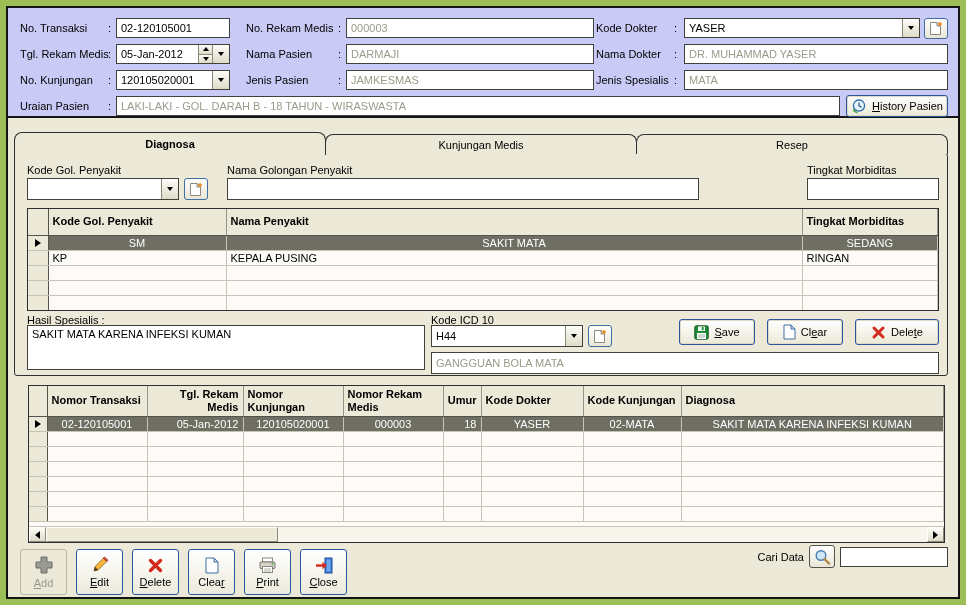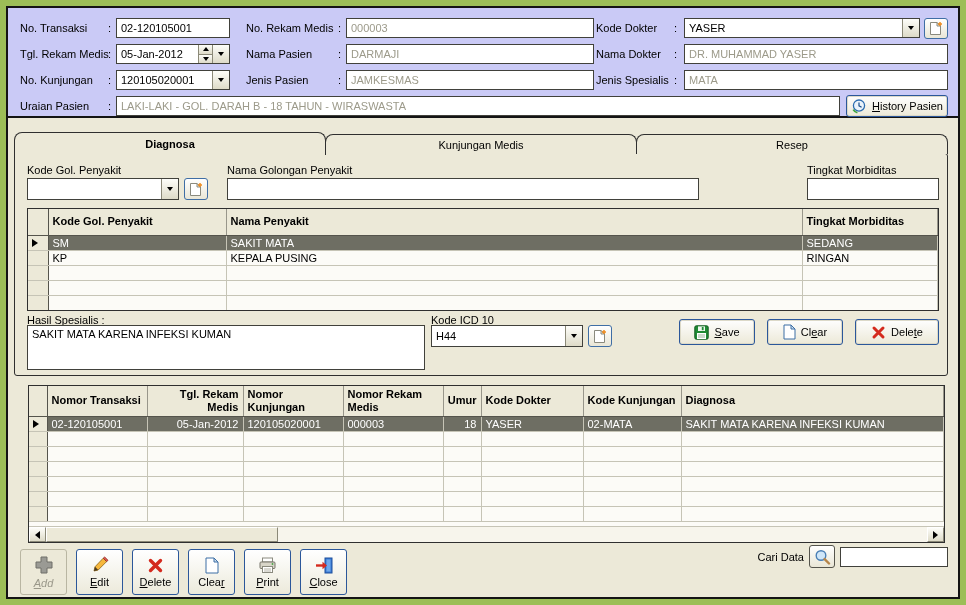--- a/index.html
+++ b/index.html
@@ -33,36 +33,36 @@
   .tab:first-child { margin-left:0; }
   .tab.active { height:23px; font-weight:bold; margin-bottom:-1px; z-index:3; }
   .tabpanel { position:absolute; left:6px; top:145px; width:934px; height:223px; border:1px solid #2f2f2f; border-radius:0 3px 3px 3px; background:#ece9d8; z-index:1; }
 
   
   .gridbox { border:1px solid #2f2f2f; background:#fff; overflow:hidden; }
   table.grid { width:100%; border-collapse:collapse; table-layout:fixed; font-size:11px; }
   table.grid th { background:#ece9d8; font-weight:bold; text-align:left; padding:1px 4px; border-right:1px solid #98968a; border-bottom:1px solid #55544c; white-space:normal; line-height:13px; vertical-align:middle; overflow:hidden; }
   table.grid td { padding:0 4px; height:15px; border-right:1px solid #c6c4b6; border-bottom:1px solid #c6c4b6; white-space:nowrap; overflow:hidden; background:#fcfbf7; }
   table.grid td.rsel, table.grid th.rsel-h { background:#ece9d8; border-right:1px solid #55544c; }
-  table.grid tr.sel td { background:#6e6e63; color:#fff; }
+  table.grid tr.sel td { background:#6e6e63; color:#fff;text-align:center; }
   table.grid tr.sel td.rsel { background:#ece9d8; }
   .selarrow { display:inline-block; width:0; height:0; border-left:6px solid #000; border-top:4.5px solid transparent; border-bottom:4.5px solid transparent; }
   #diag-grid th { height:26px; }
   #rec-grid th { height:30px; }
 
   
   .hscroll { height:16px; background:#f7f5ec; display:flex; border-top:1px solid #c6c4b6; }
   .sbtn { width:17px; background:linear-gradient(#fdfdf9,#dedbc8); border:1px solid; border-color:#fff #8b8978 #8b8978 #fff; display:flex; align-items:center; justify-content:center; }
   .sthumb { width:232px; background:#ece9d8; border:1px solid; border-color:#fff #8b8978 #8b8978 #fff; }
   .strack { flex:1; }
 
   
   .footer { position:absolute; left:0; top:535px; width:100%; height:54px; }
   .tool-btn { position:absolute; top:6px; width:47px; height:46px; border:1px solid #2b579a; border-radius:3px; background:linear-gradient(#ffffff,#eceadb); display:flex; flex-direction:column; align-items:center; justify-content:center; gap:2px; }
-  .tool-btn.disabled { border-color:#b9b6a2; background:#ece9d8; color:#9a988a;font-style:italic; }
+  .tool-btn.disabled { border-color:#b9b6a2; background:#ece9d8; color:#9a988a; }
   .cari { position:absolute; display:flex; align-items:center; gap:5px; right:10px; top:2px; }
   u { text-decoration:underline; }
 </style>
 </head>
 <body>
 
 <div class="window">
  <div class="frame">
 
   <div class="top-panel">
@@ -241,20 +241,21 @@
     </div>
     <div class="abs mini-btn" style="left:573px;top:171px;height:22px">
       <span style="display:flex">
         <svg width="14" height="15" viewBox="0 0 14 15">
               <path d="M1.5 1.5 h6.5 l3.5 3.5 v8.5 H1.5 z" fill="#fff" stroke="#8a8a7e"></path>
               <path d="M8 1.5 l3.5 3.5 H8 z" fill="#e8e6da" stroke="#8a8a7e"></path>
               <path d="M11 1 v4 M9 3 h4" stroke="#f08c1e" stroke-width="1.5"></path>
             </svg>
       </span>
     </div>
+    <div class="abs inp gray" style="left:416px;top:198px;width:508px;height:22px">GANGGUAN BOLA MATA</div>
 
     <div class="abs xp-btn" style="left:664px;top:165px;width:76px;height:26px">
       <span style="display:flex">
         <svg width="15" height="15" viewBox="0 0 15 15">
               <rect x="0.8" y="0.8" width="13.4" height="13.4" rx="1.5" fill="#1f8a34" stroke="#125c20"></rect>
               <rect x="4" y="1.4" width="7" height="4.6" fill="#eef7ee"></rect>
               <rect x="7.8" y="2" width="1.8" height="3.2" fill="#1f8a34"></rect>
               <rect x="3" y="8" width="9" height="6" fill="#fff"></rect>
               <line x1="4" y1="10" x2="11" y2="10" stroke="#9ab49a"></line>
               <line x1="4" y1="12" x2="11" y2="12" stroke="#9ab49a"></line>

